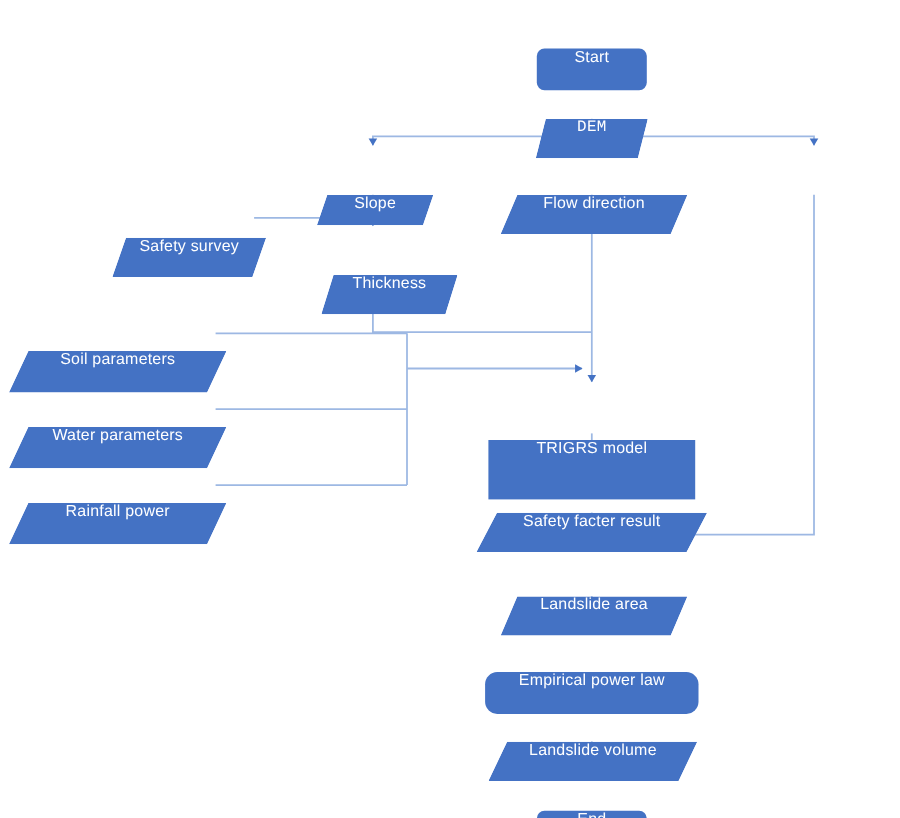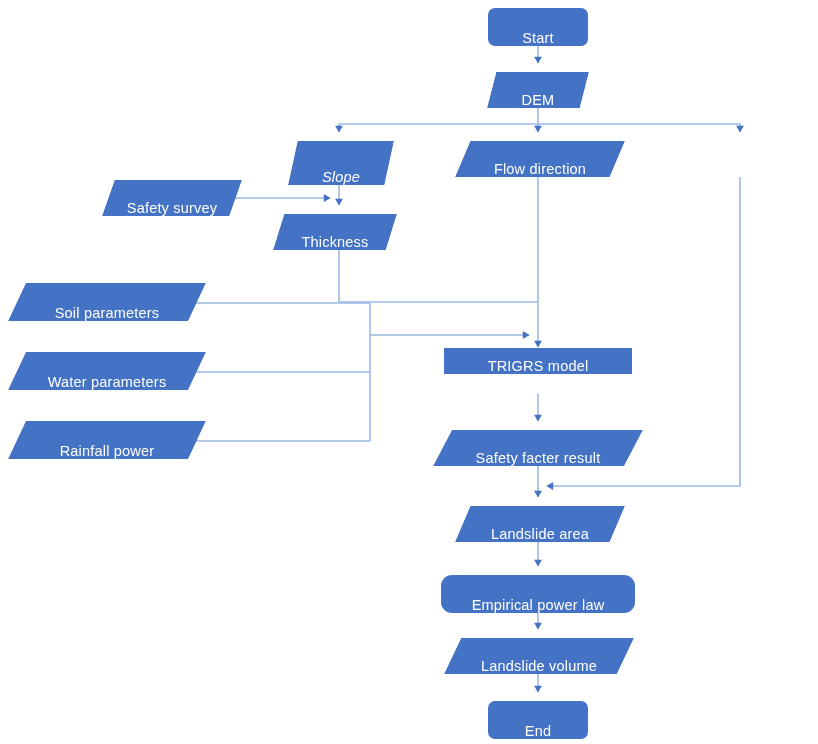--- a/index.html
+++ b/index.html
@@ -20,29 +20,30 @@
   #edge-layer {
     position: absolute;
     left: 0;
     top: 0;
     width: 818px;
     height: 744px;
   }
   .node {
     position: absolute;
     display: flex;
-    align-items: flex-end;
+    align-items: flex-start;
     justify-content: center;
     color: #ffffff;
     font-size: 14.5px;
     letter-spacing: 0.2px;
     white-space: nowrap;
     background: #4472C4;
     box-sizing: border-box;
     z-index: 2;
+    margin-top: 36px;
   }
   .node.rect {
     border-radius: 0;
   }
   .node.rounded {
     border-radius: 7px;
   }
   .node.para {
     -webkit-clip-path: polygon(9% 0%, 100% 0%, 91% 100%, 0% 100%);
     clip-path: polygon(9% 0%, 100% 0%, 91% 100%, 0% 100%);
@@ -113,53 +114,53 @@
       <path d="M538,613 L538,629" marker-end="url(#ah-down)"></path>
 
       <path d="M538,674 L538,692" marker-end="url(#ah-down)"></path>
     </g>
   </svg>
 
   <div class="node rounded" style="left: 488px; top: 8px; width: 100px; height: 38px;">
 
     <span class="label">Start</span>
   </div>
-  <div class="node para" style="left: 487px; top: 72px; width: 102px; height: 36px;">
+  <div class="node para" style="left: 487px; top: 72px; width: 102px; height: 36px; font-family: Liberation Mono, monospace;">
     <span class="para-bg"></span>
     <span class="label">DEM</span>
   </div>
-  <div class="node para" style="left: 288px; top: 141px; width: 106px; height: 44px; font-style: italic;">
+  <div class="node para" style="left: 288px; top: 141px; width: 106px; height: 28px;">
     <span class="para-bg"></span>
     <span class="label">Slope</span>
   </div>
   <div class="node para" style="left: 455px; top: 141px; width: 170px; height: 36px;">
     <span class="para-bg"></span>
     <span class="label">Flow direction</span>
   </div>
   <div class="node para" style="left: 102px; top: 180px; width: 140px; height: 36px;">
     <span class="para-bg"></span>
     <span class="label">Safety survey</span>
   </div>
-  <div class="node para" style="left: 273px; top: 214px; width: 124px; height: 36px;">
+  <div class="node para" style="left: 292px; top: 214px; width: 124px; height: 36px;">
     <span class="para-bg"></span>
     <span class="label">Thickness</span>
   </div>
   <div class="node para" style="left: 8px; top: 352px; width: 198px; height: 38px;">
     <span class="para-bg"></span>
     <span class="label">Water parameters</span>
   </div>
   <div class="node para" style="left: 8px; top: 283px; width: 198px; height: 38px;">
     <span class="para-bg"></span>
     <span class="label">Soil parameters</span>
   </div>
   <div class="node para" style="left: 8px; top: 421px; width: 198px; height: 38px;">
     <span class="para-bg"></span>
     <span class="label">Rainfall power</span>
   </div>
-  <div class="node rect" style="left: 444px; top: 348px; width: 188px; height: 26px;">
+  <div class="node rect" style="left: 444px; top: 364px; width: 188px; height: 54px;">
 
     <span class="label">TRIGRS model</span>
   </div>
   <div class="node para" style="left: 433px; top: 430px; width: 210px; height: 36px;">
     <span class="para-bg"></span>
     <span class="label">Safety facter result</span>
   </div>
   <div class="node para" style="left: 455px; top: 506px; width: 170px; height: 36px;">
     <span class="para-bg"></span>
     <span class="label">Landslide area</span>

